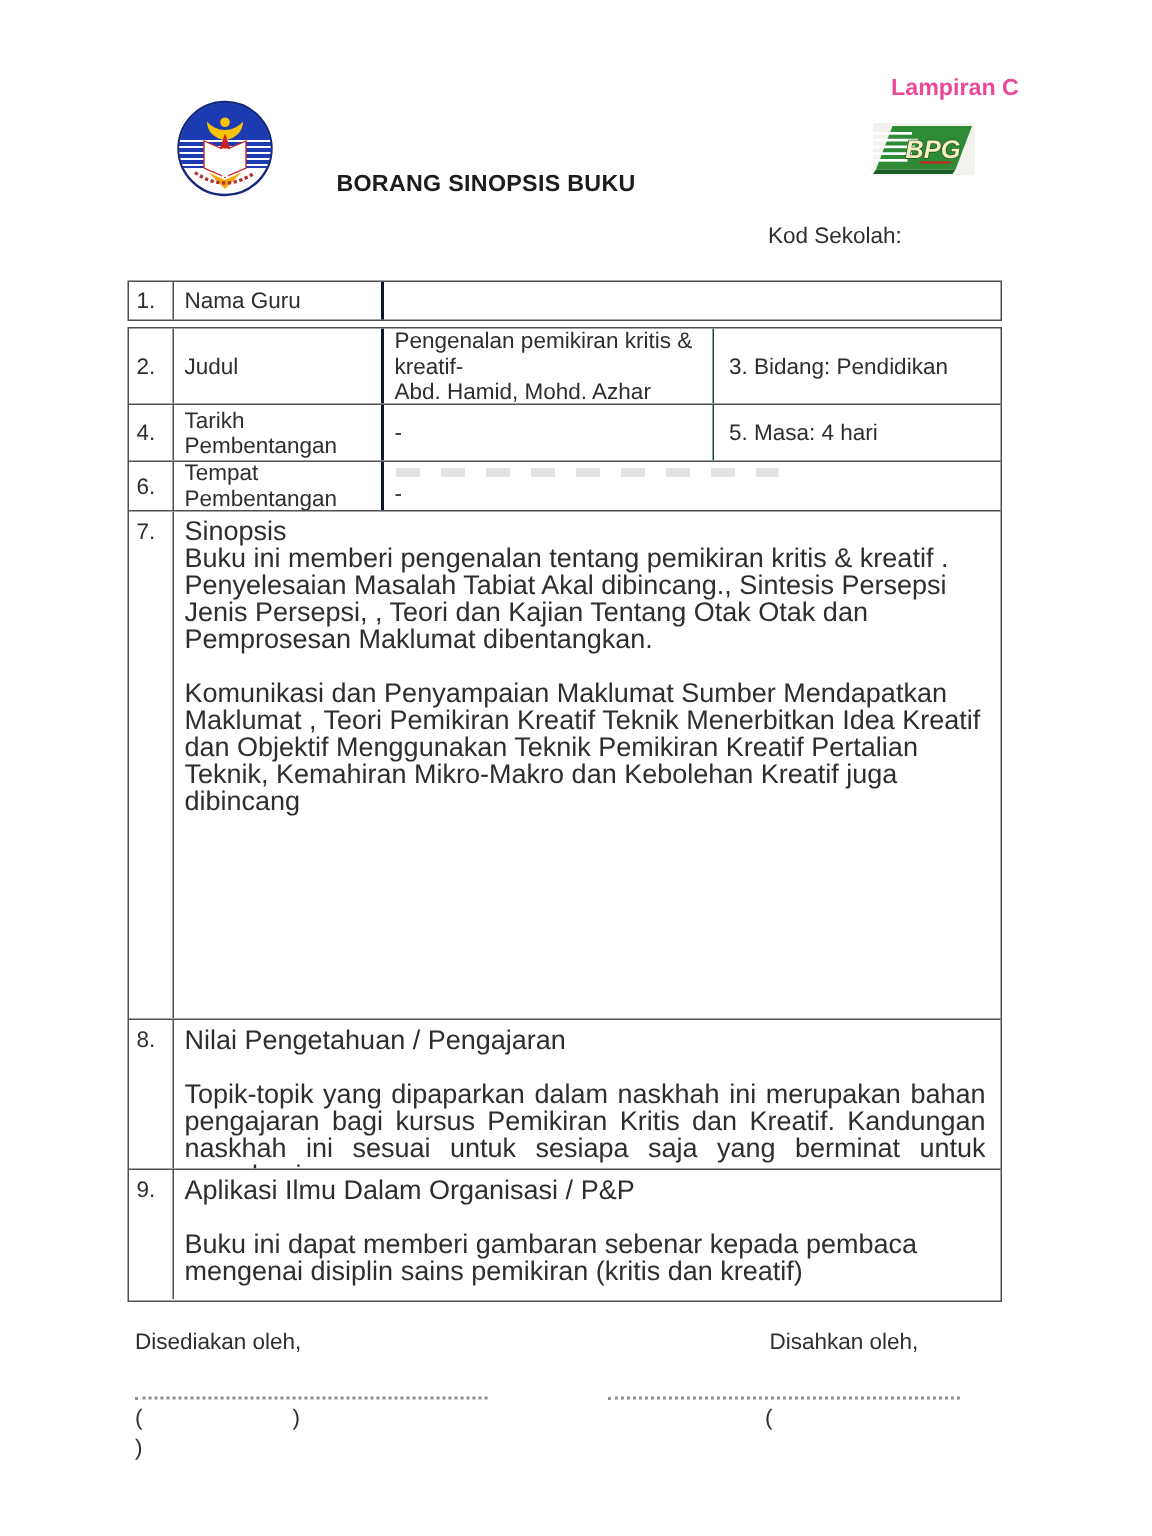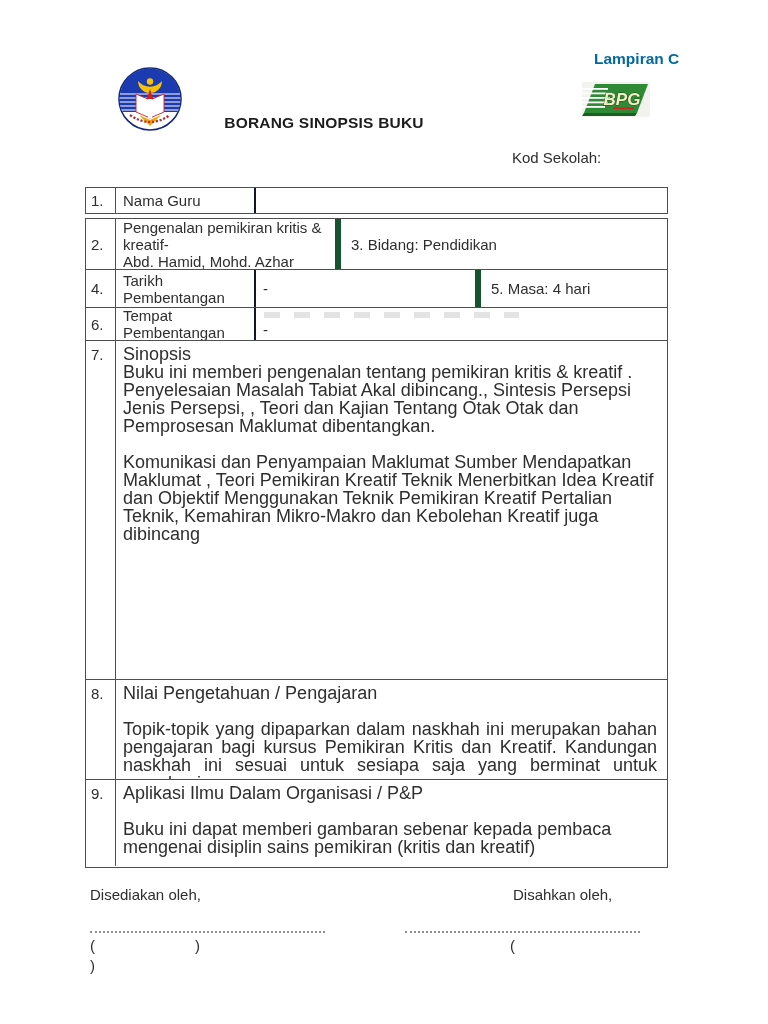--- a/index.html
+++ b/index.html
@@ -1,21 +1,21 @@
 <!DOCTYPE html>
 <html><head>
 <meta charset="utf-8">
 <style>
   html,body { margin:0; padding:0; background:#ffffff; }
   .page {
     position:relative; width:768px; height:1024px; background:#ffffff;
     font-family:"Liberation Sans", sans-serif; color:#2e2e2e; overflow:hidden;
   }
   
-  .lampiran { position:absolute; left:594px; top:50px; font-size:15.5px; font-weight:bold; color:#0369a1; }
+  .lampiran { position:absolute; left:594px; top:50px; font-size:15.5px; font-weight:bold; color:#ec4899; }
   .moe-logo { position:absolute; left:117px; top:66px; }
   .doc-title { position:absolute; left:0; top:114px; width:648px; text-align:center;
                font-size:15.5px; font-weight:bold; color:#1c1c1c; letter-spacing:.2px; }
   .bpg-logo { position:absolute; left:582px; top:82px; }
   .school-name { position:absolute; left:90px; top:149px; font-size:15px;margin-top:43px; }
   .school-code { position:absolute; left:512px; top:149px; font-size:15px; }
 
   
   .row1 {
     position:absolute; left:85px; top:187px; width:583px; height:27px;
@@ -32,21 +32,21 @@
 
   .cell { box-sizing:border-box; font-size:15px; line-height:17px; overflow:hidden; }
   .c-num { width:30px; border-right:1px solid #4f4f4f; display:flex; align-items:center; padding-left:5px; }
   .c-num.top { align-items:flex-start; padding-top:5px; }
   .c-label { width:140px; border-right:2px solid #0f172a; display:flex; align-items:center;
              padding-left:7px; white-space:pre-line; }
   .c-value { width:220px; padding-left:7px; }
   .c-value.multi { white-space:pre-line; padding-top:1px; display:flex; align-items:center; }
   .c-value.mid { display:flex; align-items:center; }
   .c-value.bottom { flex:1; display:flex; align-items:flex-end; padding-bottom:2px; position:relative; }
-  .c-right { flex:1; border-left:6px solid #14532d; margin-left:-1px; display:flex; align-items:center; padding-left:10px; }
+  .c-right { flex:1; border-left:1px solid #14532d; margin-left:-1px; display:flex; align-items:center; padding-left:10px; }
   .c-fill { flex:1; }
 
   .c-content { flex:1; padding:4px 10px 0 7px; font-size:18px; line-height:18px; overflow:hidden; }
   .c-content .sec-title { margin:0; }
   .c-content .gap-title { margin:0 0 18px 0; }
   .c-content p { margin:0 0 18px 0; }
   .c-content p:last-child { margin-bottom:0; }
   .justify { text-align:justify; }
 
   .smudge {
@@ -122,20 +122,21 @@
   <div class="row1">
     <div class="cell c-num">1.</div>
     <div class="cell c-label">Nama Guru</div>
     <div class="cell c-fill"></div>
   </div>
 
   <div class="main-table">
 
     <div class="trow r2">
       <div class="cell c-num">2.</div>
+      <div class="cell c-label">Judul</div>
       <div class="cell c-value multi">Pengenalan pemikiran kritis &amp;
 kreatif-
 Abd. Hamid, Mohd. Azhar</div>
       <div class="cell c-right">3. Bidang: Pendidikan</div>
     </div>
 
     <div class="trow r4">
       <div class="cell c-num">4.</div>
       <div class="cell c-label">Tarikh
 Pembentangan</div>

